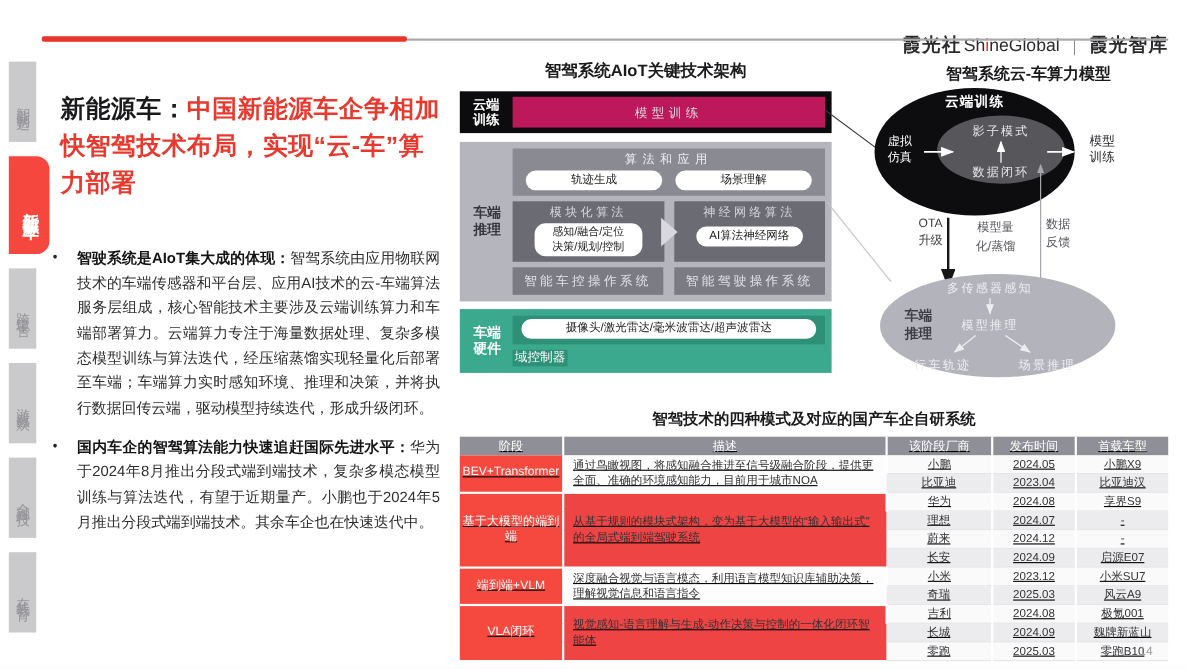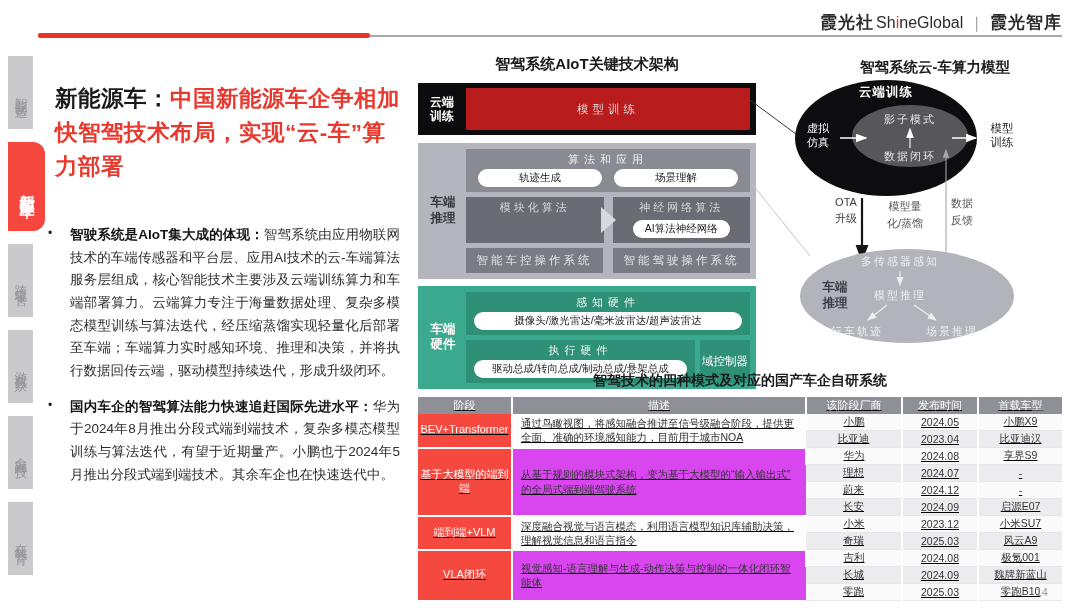--- a/index.html
+++ b/index.html
@@ -1,20 +1,20 @@
 <!DOCTYPE html>
 <html lang="zh"><head>
 <meta charset="utf-8">
 <style>
   * { margin:0; padding:0; box-sizing:border-box; }
   body { background:#e9e9e9; font-family:"Liberation Sans","DejaVu Sans",sans-serif; }
   .canvas { position:relative; width:1080px; height:608px; background:#ffffff; overflow:hidden; margin:0 auto; }
 
   
-  .brand { position:absolute; top:11px; right:18px; display:flex; align-items:baseline; color:#2b2b2d; }
+  .brand { position:absolute; top:29px; right:18px; display:flex; align-items:baseline; color:#2b2b2d; }
   .brand .cn { font-size:17px; font-weight:600; letter-spacing:1px; }
   .brand .en { font-size:16px; font-weight:400; margin-left:2px; }
   .brand .en .red-i { color:#e8392e; }
   .brand .divider { font-size:15px; color:#8a8a8a; margin:0 6px; font-weight:300; }
   .rule-red  { position:absolute; left:38px; top:33px; width:332px; height:5px; background:#e8352a; border-radius:2px; }
   .rule-gray { position:absolute; left:370px; top:35px; width:692px; height:2px; background:#a9a9ab; }
 
   
   .sidebar { position:absolute; left:8px; top:56px; display:flex; flex-direction:column; gap:13px; }
   .tab { writing-mode:vertical-rl; text-orientation:upright; display:flex; align-items:center; justify-content:center;
@@ -28,24 +28,24 @@
   .headline .red { color:#e8392e; }
   .bullets { position:absolute; left:48px; top:224px; width:352px; }
   .bullet { display:flex; margin-bottom:13px; }
   .bullet-dot { width:22px; font-size:12px; color:#222; padding-top:2px; }
   .bullet-text { flex:1; font-size:13.5px; line-height:1.68; text-align:justify; color:#2e2e30; }
   .bullet-text .lead { font-weight:700; color:#141416; }
 
   
   .arch { position:absolute; left:418px; top:55px; width:338px; }
   .diagram-title { text-align:center; font-weight:700; font-size:15px; color:#1b1b1d; }
-  .band-cloud { margin-top:9px; background:#0c0c0e; display:flex; align-items:stretch; gap:6px; padding:5px 6px; height:52px; }
+  .band-cloud { margin-top:9px; background:#0c0c0e; display:flex; align-items:stretch; gap:6px; padding:5px 6px; height:38px; }
   .band-cloud .blabel { width:36px; display:flex; align-items:center; justify-content:center; text-align:center;
                         color:#fff; font-weight:700; font-size:12px; line-height:1.2; }
-  .band-cloud .bbox { flex:1; background:#b91c1c; color:#dcdcde; display:flex; align-items:center; justify-content:center;
+  .band-cloud .bbox { flex:1; background:#be185d; color:#dcdcde; display:flex; align-items:center; justify-content:center;
                       font-size:11.5px; letter-spacing:4px; }
   .band-infer { margin-top:8px; background:#b5b5bd; padding:6px; display:flex; gap:4px; }
   .band-infer .blabel { width:38px; display:flex; align-items:center; justify-content:center; text-align:center;
                         color:#36363c; font-weight:700; font-size:12.5px; line-height:1.25; }
   .infer-content { flex:1; display:flex; flex-direction:column; gap:5px; }
   .g-box { background:#8a8a92; padding:3px 6px 5px; }
   .bt { color:#f0f0f3; font-size:11px; text-align:center; letter-spacing:5px; line-height:1.3; margin-bottom:3px; }
   .pill { background:#ffffff; border-radius:9px; color:#1c1c1e; font-weight:400; font-size:10.5px;
           text-align:center; line-height:1.3; padding:2px 4px; }
   .pill-row { display:flex; gap:12px; padding:0 6px; }
@@ -77,21 +77,21 @@
   
   .table-block { position:absolute; left:418px; top:372px; width:644px; }
   .table-title { text-align:center; font-weight:700; font-size:14px; color:#1b1b1d; margin-bottom:7px; }
   table { width:100%; border-collapse:collapse; table-layout:fixed;text-decoration:underline; }
   th { background:#8f8f97; color:#ffffff; font-size:11px; font-weight:500; height:17px; padding:1px 2px; }
   th + th, td + td { border-left:2px solid #ffffff; }
   td { font-size:10.5px; color:#333336; padding:1px 2px; }
   td.stage { background:#f5493f; color:#ffffff; text-align:center; font-size:11px; border-bottom:2px solid #ffffff; line-height:1.25; }
   td.desc  { padding:2px 8px; line-height:1.35; border-bottom:2px solid #ffffff; }
   td.desc.g0, td.desc.g2 { background:#fdfdfd; }
-  td.desc.g1, td.desc.g3 { background:#d946ef; }
+  td.desc.g1, td.desc.g3 { background:#ef4444; }
   td.cell { text-align:center; height:14px; background:#fafafb; border-bottom:1px solid #e6e6e9; }
   tr.alt td.cell { background:#ececef;margin-top:36px; }
 
   
   .source { position:absolute; left:418px; top:582px; width:560px; font-size:9.5px; color:#8a8a8c; letter-spacing:0.3px;margin-top:38px; }
   .page-num { position:absolute; right:32px; top:586px; font-size:11px; color:#9a9a9c; }
 </style>
 </head>
 <body>
 
@@ -153,20 +153,24 @@
         <div class="g-box">
           <div class="bt">算法和应用</div>
           <div class="pill-row">
             <div class="pill">轨迹生成</div>
             <div class="pill">场景理解</div>
           </div>
         </div>
         <div class="mid-row">
           <div class="half">
             <div class="bt">模块化算法</div>
+            <div class="pill two-line">
+              <div>感知/融合/定位</div>
+              <div>决策/规划/控制</div>
+            </div>
           </div>
           <span class="chev"></span>
           <div class="half">
             <div class="bt">神经网络算法</div>
             <div class="pill" style="margin-top:6px;">AI算法神经网络</div>
           </div>
         </div>
         <div class="os-row">
           <div class="os">智能车控操作系统</div>
           <div class="os">智能驾驶操作系统</div>
@@ -176,28 +180,23 @@
 
     <div class="band-hw">
       <div class="blabel">
         <div>
             <div>车端</div>
             <div>硬件</div>
           </div>
       </div>
       <div class="hw-content">
         <div class="t-box">
-          <div class="bt">感知硬件</div>
           <div class="pill">摄像头/激光雷达/毫米波雷达/超声波雷达</div>
         </div>
         <div class="exec-row">
-          <div class="t-box">
-            <div class="bt">执行硬件</div>
-            <div class="pill">驱动总成/转向总成/制动总成/悬架总成</div>
-          </div>
           <div class="domain-box">域控制器</div>
         </div>
       </div>
     </div>
   </div>
 
   <div class="model-title">智驾系统云-车算力模型</div>
   <svg class="model-svg" width="330" height="312" viewBox="0 0 330 312">
     <defs>
       <marker id="aw" viewBox="0 0 8 6" markerWidth="8" markerHeight="6" refX="7" refY="3" orient="auto">

